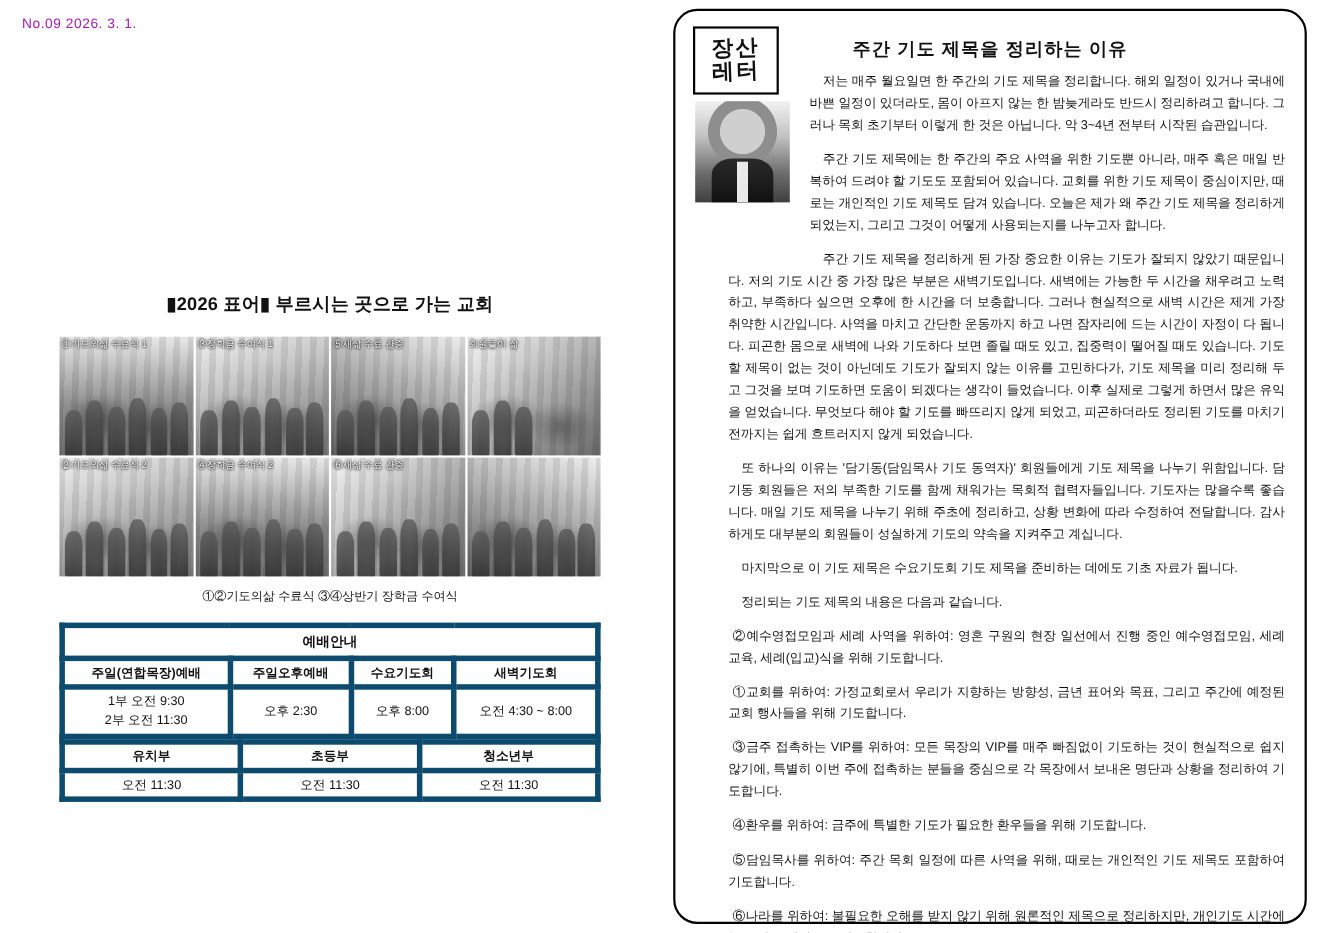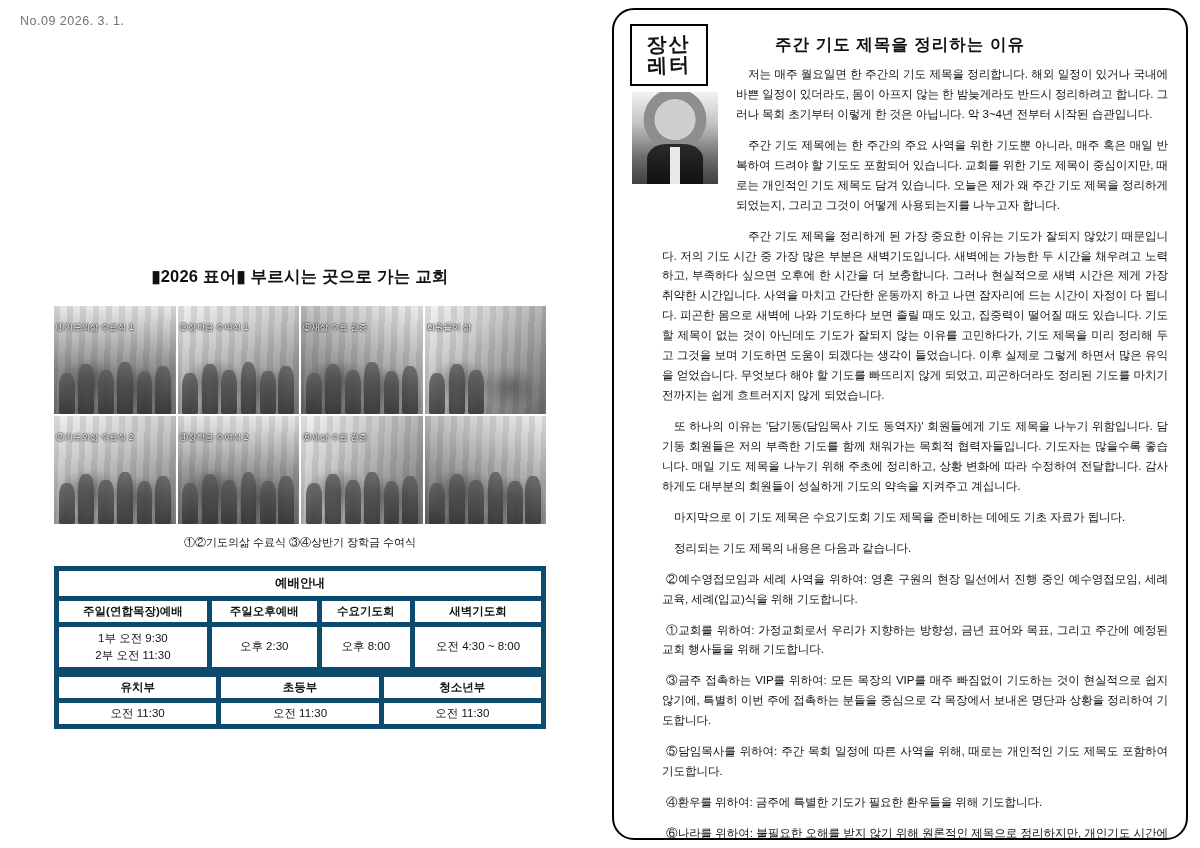--- a/index.html
+++ b/index.html
@@ -28,21 +28,21 @@
     left: 0;
     top: 0;
     width: 600px;
     height: 848px;
     box-sizing: border-box;
     padding: 14px 18px;
   }
   .issue-line {
     font-size: 12.5px;
     letter-spacing: 0.5px;
-    color: #737373;
+    color: #a21caf;
     margin-left: 2px;
   }
 
   .slogan {
     text-align: center;
     font-size: 16.5px;
     font-weight: bold;
     margin-top: 238px;
     letter-spacing: 0.2px;
   }
@@ -57,21 +57,21 @@
     gap: 2px;
   }
   .photo {
     position: relative;
     overflow: hidden;
     background: #8d8d8d;
   }
   .photo .cap {
     position: absolute;
     left: 2px;
-    top: 16px;
+    top: 1px;
     font-size: 8.5px;
     color: #ffffff;
     text-shadow: 0 0 2px #000, 0 0 2px #000;
     z-index: 4;
     white-space: nowrap;
   }
   
   .ph-a { background:
       linear-gradient(180deg, #e8e8e8 0%, #bdbdbd 28%, #8f8f8f 58%, #6d6d6d 100%);
   }
@@ -400,20 +400,20 @@
       <p class="indent">저는 매주 월요일면 한 주간의 기도 제목을 정리합니다. 해외 일정이 있거나 국내에 바쁜 일정이 있더라도, 몸이 아프지 않는 한 밤늦게라도 반드시 정리하려고 합니다. 그러나 목회 초기부터 이렇게 한 것은 아닙니다. 악 3~4년 전부터 시작된 습관입니다.</p>
       <p class="indent">주간 기도 제목에는 한 주간의 주요 사역을 위한 기도뿐 아니라, 매주 혹은 매일 반복하여 드려야 할 기도도 포함되어 있습니다. 교회를 위한 기도 제목이 중심이지만, 때로는 개인적인 기도 제목도 담겨 있습니다. 오늘은 제가 왜 주간 기도 제목을 정리하게 되었는지, 그리고 그것이 어떻게 사용되는지를 나누고자 합니다.</p>
       <p class="indent">주간 기도 제목을 정리하게 된 가장 중요한 이유는 기도가 잘되지 않았기 때문입니다. 저의 기도 시간 중 가장 많은 부분은 새벽기도입니다. 새벽에는 가능한 두 시간을 채우려고 노력하고, 부족하다 싶으면 오후에 한 시간을 더 보충합니다. 그러나 현실적으로 새벽 시간은 제게 가장 취약한 시간입니다. 사역을 마치고 간단한 운동까지 하고 나면 잠자리에 드는 시간이 자정이 다 됩니다. 피곤한 몸으로 새벽에 나와 기도하다 보면 졸릴 때도 있고, 집중력이 떨어질 때도 있습니다. 기도할 제목이 없는 것이 아닌데도 기도가 잘되지 않는 이유를 고민하다가, 기도 제목을 미리 정리해 두고 그것을 보며 기도하면 도움이 되겠다는 생각이 들었습니다. 이후 실제로 그렇게 하면서 많은 유익을 얻었습니다. 무엇보다 해야 할 기도를 빠뜨리지 않게 되었고, 피곤하더라도 정리된 기도를 마치기 전까지는 쉽게 흐트러지지 않게 되었습니다.</p>
       <p class="indent">또 하나의 이유는 '담기동(담임목사 기도 동역자)' 회원들에게 기도 제목을 나누기 위함입니다. 담기동 회원들은 저의 부족한 기도를 함께 채워가는 목회적 협력자들입니다. 기도자는 많을수록 좋습니다. 매일 기도 제목을 나누기 위해 주초에 정리하고, 상황 변화에 따라 수정하여 전달합니다. 감사하게도 대부분의 회원들이 성실하게 기도의 약속을 지켜주고 계십니다.</p>
       <p class="indent">마지막으로 이 기도 제목은 수요기도회 기도 제목을 준비하는 데에도 기초 자료가 됩니다.</p>
       <p class="indent tight">정리되는 기도 제목의 내용은 다음과 같습니다.</p>
 
       <p class="list-item">②예수영접모임과 세례 사역을 위하여: 영혼 구원의 현장 일선에서 진행 중인 예수영접모임, 세례 교육, 세례(입교)식을 위해 기도합니다.</p>
       <p class="list-item">①교회를 위하여: 가정교회로서 우리가 지향하는 방향성, 금년 표어와 목표, 그리고 주간에 예정된 교회 행사들을 위해 기도합니다.</p>
       <p class="list-item">③금주 접촉하는 VIP를 위하여: 모든 목장의 VIP를 매주 빠짐없이 기도하는 것이 현실적으로 쉽지 않기에, 특별히 이번 주에 접촉하는 분들을 중심으로 각 목장에서 보내온 명단과 상황을 정리하여 기도합니다.</p>
+      <p class="list-item">④환우를 위하여: 금주에 특별한 기도가 필요한 환우들을 위해 기도합니다.</p>
       <p class="list-item">⑤담임목사를 위하여: 주간 목회 일정에 따른 사역을 위해, 때로는 개인적인 기도 제목도 포함하여 기도합니다.</p>
-      <p class="list-item">④환우를 위하여: 금주에 특별한 기도가 필요한 환우들을 위해 기도합니다.</p>
       <p class="list-item">⑥나라를 위하여: 불필요한 오해를 받지 않기 위해 원론적인 제목으로 정리하지만, 개인기도 시간에는 보다 구체적으로 기도합니다.</p>
 
     </div>
   </div>
 
 </div>
 
 </body></html>

